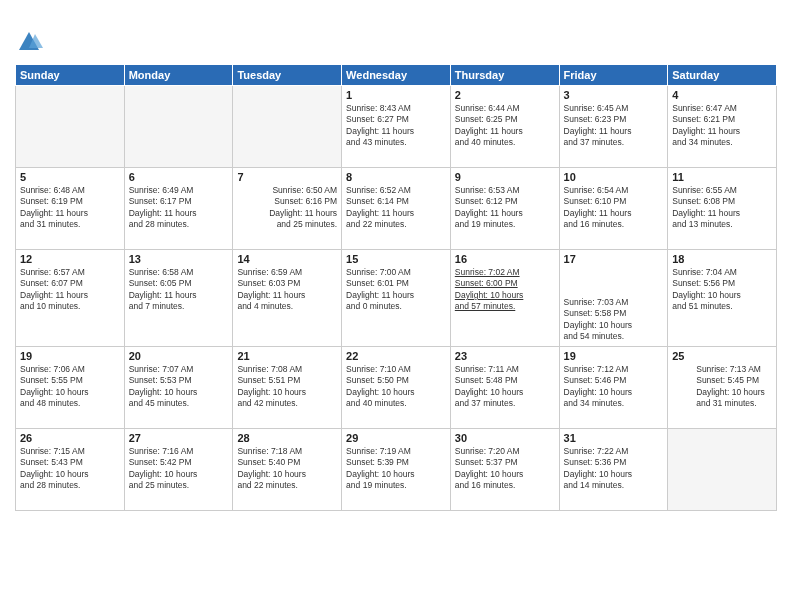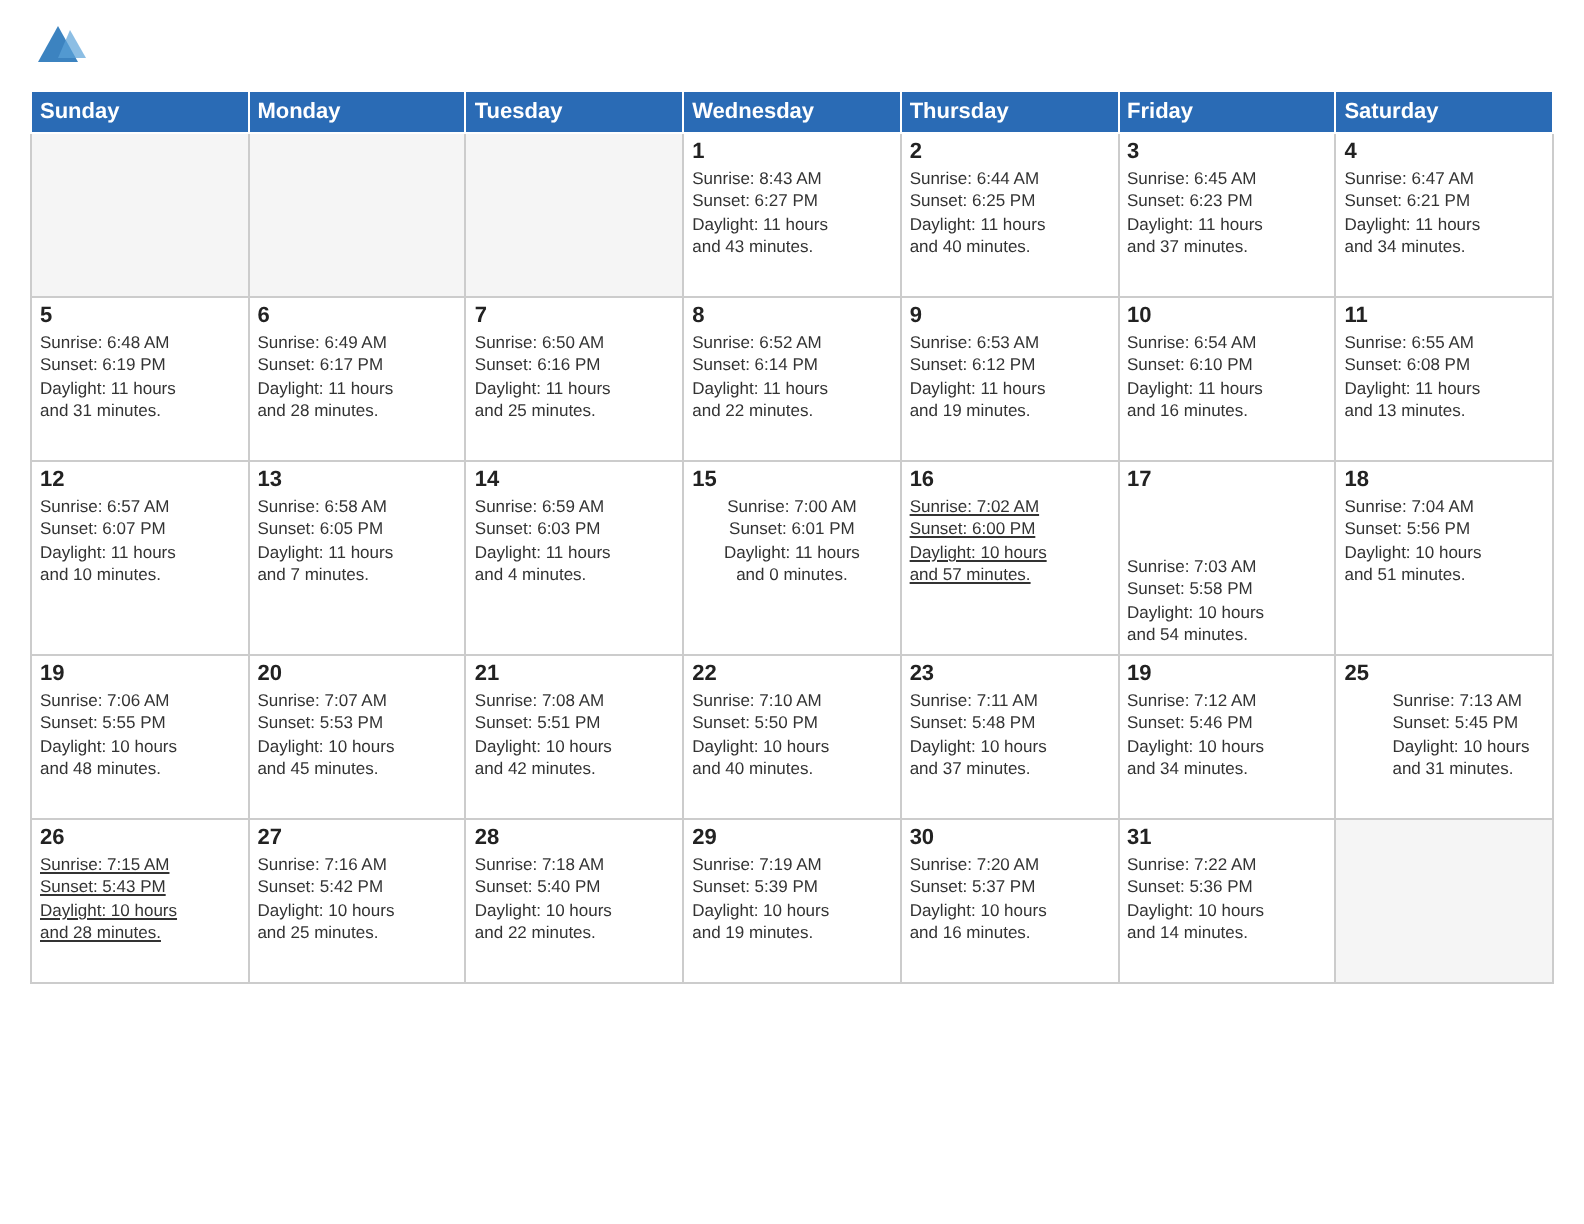--- a/index.html
+++ b/index.html
@@ -6,21 +6,21 @@
     body {
       font-family: Arial, sans-serif;
       background: #fff;
       width: 792px;
       height: 612px;
       overflow: hidden;
     }
     .page {
       width: 792px;
       height: 588px;
-      padding: 9px 15px;
+      padding: 28px 15px;
       background: #fff;
     }
     .header {
       display: flex;
       justify-content: space-between;
       align-items: flex-start;
       margin-bottom: 8px;
     }
     .logo {
       display: flex;
@@ -175,21 +175,21 @@
           </td>
           <td>
             <span class="day-num">6</span>
             <div class="cell-text" style="white-space: pre-line;">Sunrise: 6:49 AM
 Sunset: 6:17 PM
 Daylight: 11 hours
 and 28 minutes.</div>
           </td>
           <td>
             <span class="day-num">7</span>
-            <div class="cell-text" style="white-space: pre-line;">Sunrise: 6:50 AM
+            <div class="cell-text" style="white-space: pre-line; text-align: right;">Sunrise: 6:50 AM
 Sunset: 6:16 PM
 Daylight: 11 hours
 and 25 minutes.</div>
           </td>
           <td>
             <span class="day-num">8</span>
             <div class="cell-text" style="white-space: pre-line;">Sunrise: 6:52 AM
 Sunset: 6:14 PM
 Daylight: 11 hours
 and 22 minutes.</div>
@@ -233,21 +233,21 @@
           </td>
           <td>
             <span class="day-num">14</span>
             <div class="cell-text" style="white-space: pre-line;">Sunrise: 6:59 AM
 Sunset: 6:03 PM
 Daylight: 11 hours
 and 4 minutes.</div>
           </td>
           <td>
             <span class="day-num">15</span>
-            <div class="cell-text" style="white-space: pre-line; text-align: center;">Sunrise: 7:00 AM
+            <div class="cell-text" style="white-space: pre-line;">Sunrise: 7:00 AM
 Sunset: 6:01 PM
 Daylight: 11 hours
 and 0 minutes.</div>
           </td>
           <td>
             <span class="day-num">16</span>
             <div class="cell-text" style="white-space: pre-line; text-decoration: underline;">Sunrise: 7:02 AM
 Sunset: 6:00 PM
 Daylight: 10 hours
 and 57 minutes.</div>
@@ -314,21 +314,21 @@
             <span class="day-num">25</span>
             <div class="cell-text" style="white-space: pre-line; margin-left: 24px;">Sunrise: 7:13 AM
 Sunset: 5:45 PM
 Daylight: 10 hours
 and 31 minutes.</div>
           </td>
         </tr>
         <tr>
           <td>
             <span class="day-num">26</span>
-            <div class="cell-text" style="white-space: pre-line; text-decoration: underline;">Sunrise: 7:15 AM
+            <div class="cell-text" style="white-space: pre-line;">Sunrise: 7:15 AM
 Sunset: 5:43 PM
 Daylight: 10 hours
 and 28 minutes.</div>
           </td>
           <td>
             <span class="day-num">27</span>
             <div class="cell-text" style="white-space: pre-line;">Sunrise: 7:16 AM
 Sunset: 5:42 PM
 Daylight: 10 hours
 and 25 minutes.</div>

